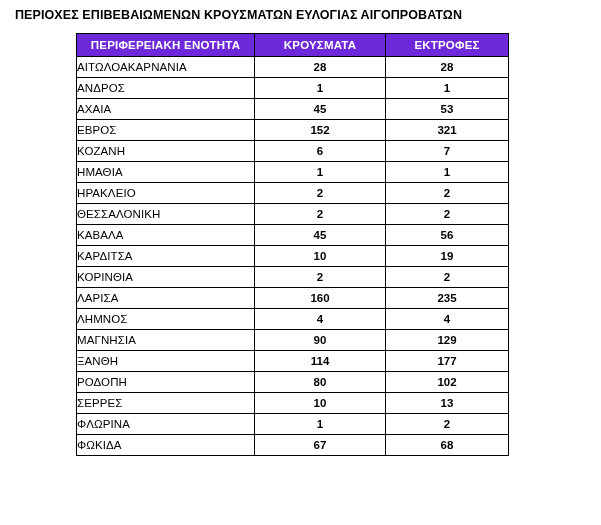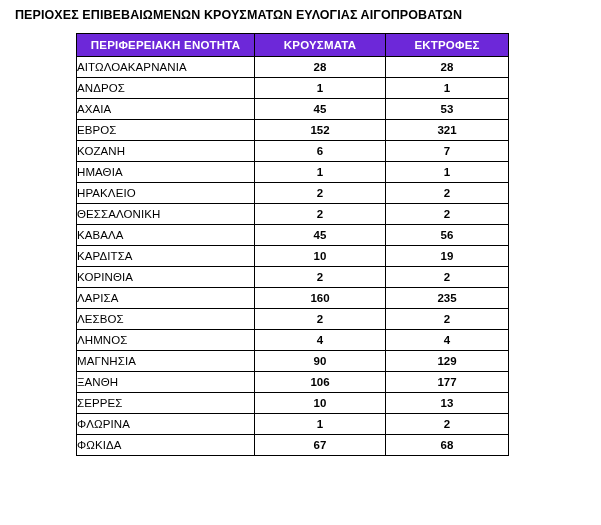--- a/index.html
+++ b/index.html
@@ -158,38 +158,38 @@
           <td class="region">ΚΟΡΙΝΘΙΑ</td>
           <td class="num">2</td>
           <td class="num">2</td>
         </tr>
         <tr>
           <td class="region">ΛΑΡΙΣΑ</td>
           <td class="num">160</td>
           <td class="num">235</td>
         </tr>
         <tr>
-          <td class="region">ΛΕΣΒΟΣ</td>
-          <td class="num">2</td>
-          <td class="num">2</td>
-        </tr>
-        <tr>
           <td class="region">ΛΗΜΝΟΣ</td>
           <td class="num">4</td>
           <td class="num">4</td>
         </tr>
         <tr>
           <td class="region">ΜΑΓΝΗΣΙΑ</td>
           <td class="num">90</td>
           <td class="num">129</td>
         </tr>
         <tr>
           <td class="region">ΞΑΝΘΗ</td>
-          <td class="num">106</td>
+          <td class="num">114</td>
           <td class="num">177</td>
+        </tr>
+        <tr>
+          <td class="region">ΡΟΔΟΠΗ</td>
+          <td class="num">80</td>
+          <td class="num">102</td>
         </tr>
         <tr>
           <td class="region">ΣΕΡΡΕΣ</td>
           <td class="num">10</td>
           <td class="num">13</td>
         </tr>
         <tr>
           <td class="region">ΦΛΩΡΙΝΑ</td>
           <td class="num">1</td>
           <td class="num">2</td>

